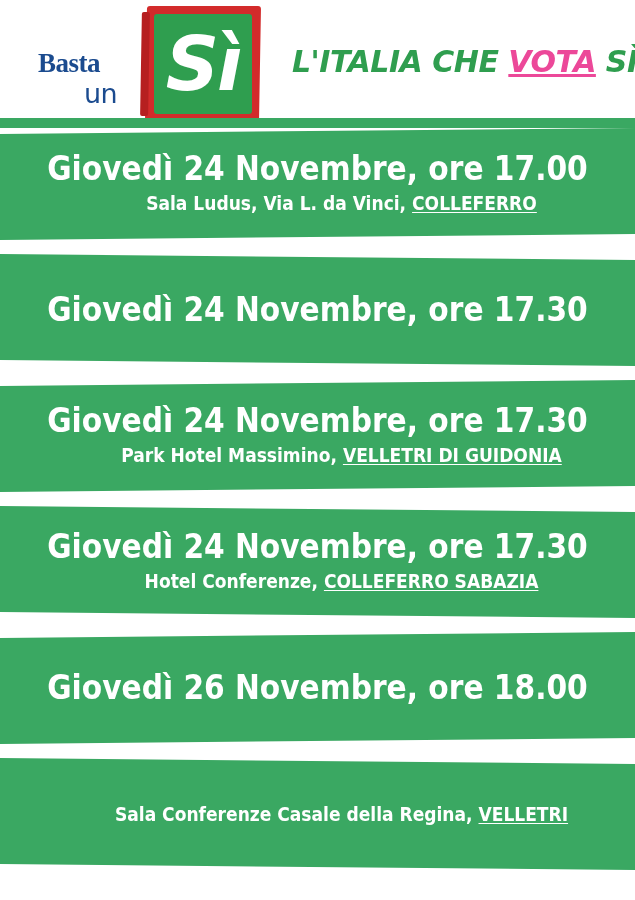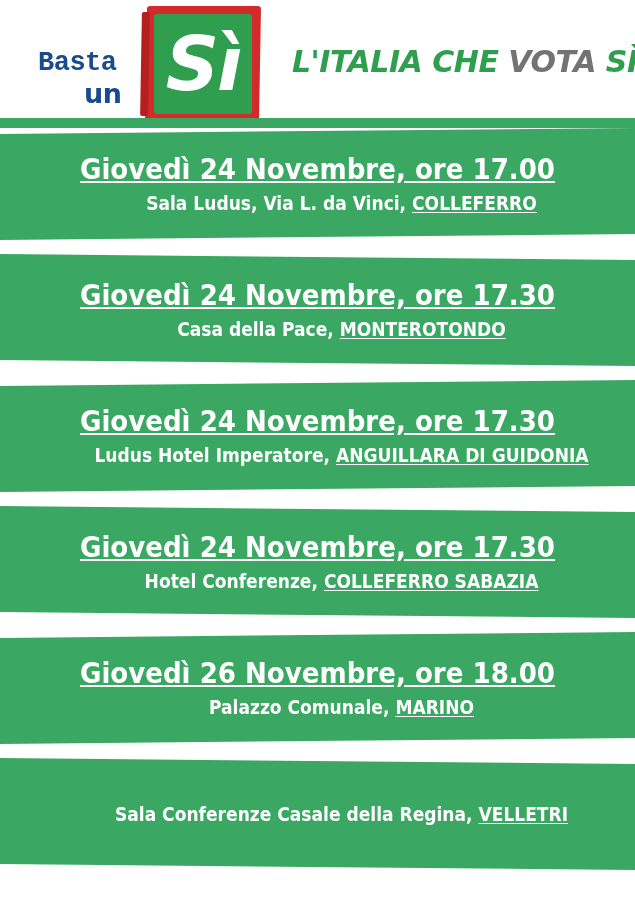--- a/index.html
+++ b/index.html
@@ -72,48 +72,48 @@
     line-height: 100px;
     text-align: center;
     font-style: italic;
     letter-spacing: -2px;
   }
   .basta {
     position: absolute;
     left: 20px;
     top: 42px;
     color: #1b4b8f;
-    font-family: Liberation Mono, monospace;
+    font-family: Liberation Serif, serif;
     font-weight: bold;
     font-size: 27px;
     letter-spacing: -0.5px;
   }
   .un {
     position: absolute;
     left: 66px;
     top: 72px;
     color: #1b4b8f;
     font-family: "DejaVu Sans", sans-serif;
-    font-weight: bold;
+    font-weight: normal;
     font-size: 27px;
     letter-spacing: -0.5px;
   }
   .headline {
     position: absolute;
     left: 292px;
     top: 44px;
     font-family: "DejaVu Sans", sans-serif;
     font-style: italic;
     font-weight: bold;
     font-size: 30px;
     letter-spacing: -0.5px;
     white-space: nowrap;
   }
   .headline .green { color: #2f9e4f; text-align: right; }
-  .headline .red { color: #737373; }
+  .headline .red { color: #ec4899; text-decoration: underline; }
 
   
   .top-strip {
     position: absolute;
     left: 0;
     top: 118px;
     width: 635px;
     height: 14px;
     background: #3aa862;
   }
@@ -140,25 +140,24 @@
     left: 0;
     right: 0;
     top: 50%;
     transform: translateY(-50%);
     text-align: center;
     padding: 0 8px;
   }
   .band-date {
     font-family: "DejaVu Sans Condensed", "Liberation Sans Narrow", "Liberation Sans", sans-serif;
     font-weight: bold;
-    font-size: 29px;
+    font-size: 33px;
     line-height: 38px;
     letter-spacing: 0px;
     white-space: nowrap;
-    text-decoration: underline;
   }
   .band-place {
     font-family: "DejaVu Sans Condensed", "Liberation Sans Narrow", "Liberation Sans", sans-serif;
     font-weight: bold;
     font-size: 19px;
     line-height: 30px;
     white-space: nowrap;
     margin-left: 48px;
   }
   .band-place .city {
@@ -191,42 +190,40 @@
   <div class="band cut-a">
     <div class="band-inner">
       <div class="band-date">Giovedì 24 Novembre, ore 17.00</div>
       <div class="band-place"><span>Sala Ludus, Via L. da Vinci, </span><span class="city">COLLEFERRO</span></div>
     </div>
   </div>
 
   <div class="band cut-b">
     <div class="band-inner">
       <div class="band-date">Giovedì 24 Novembre, ore 17.30</div>
-      <div class="band-place"><span>Casa della Pace, </span><span class="city">MONTEROTONDO</span></div>
     </div>
   </div>
 
   <div class="band cut-a">
     <div class="band-inner">
       <div class="band-date">Giovedì 24 Novembre, ore 17.30</div>
-      <div class="band-place"><span>Ludus Hotel Imperatore, </span><span class="city">ANGUILLARA DI GUIDONIA</span></div>
+      <div class="band-place"><span>Park Hotel Massimino, </span><span class="city">VELLETRI DI GUIDONIA</span></div>
     </div>
   </div>
 
   <div class="band cut-b">
     <div class="band-inner">
       <div class="band-date">Giovedì 24 Novembre, ore 17.30</div>
       <div class="band-place"><span>Hotel Conferenze, </span><span class="city">COLLEFERRO SABAZIA</span></div>
     </div>
   </div>
 
   <div class="band cut-a">
     <div class="band-inner">
       <div class="band-date">Giovedì 26 Novembre, ore 18.00</div>
-      <div class="band-place"><span>Palazzo Comunale, </span><span class="city">MARINO</span></div>
     </div>
   </div>
 
   <div class="band cut-b">
     <div class="band-inner">
       <div class="band-place"><span>Sala Conferenze Casale della Regina, </span><span class="city">VELLETRI</span></div>
     </div>
   </div>
 
 </div>

